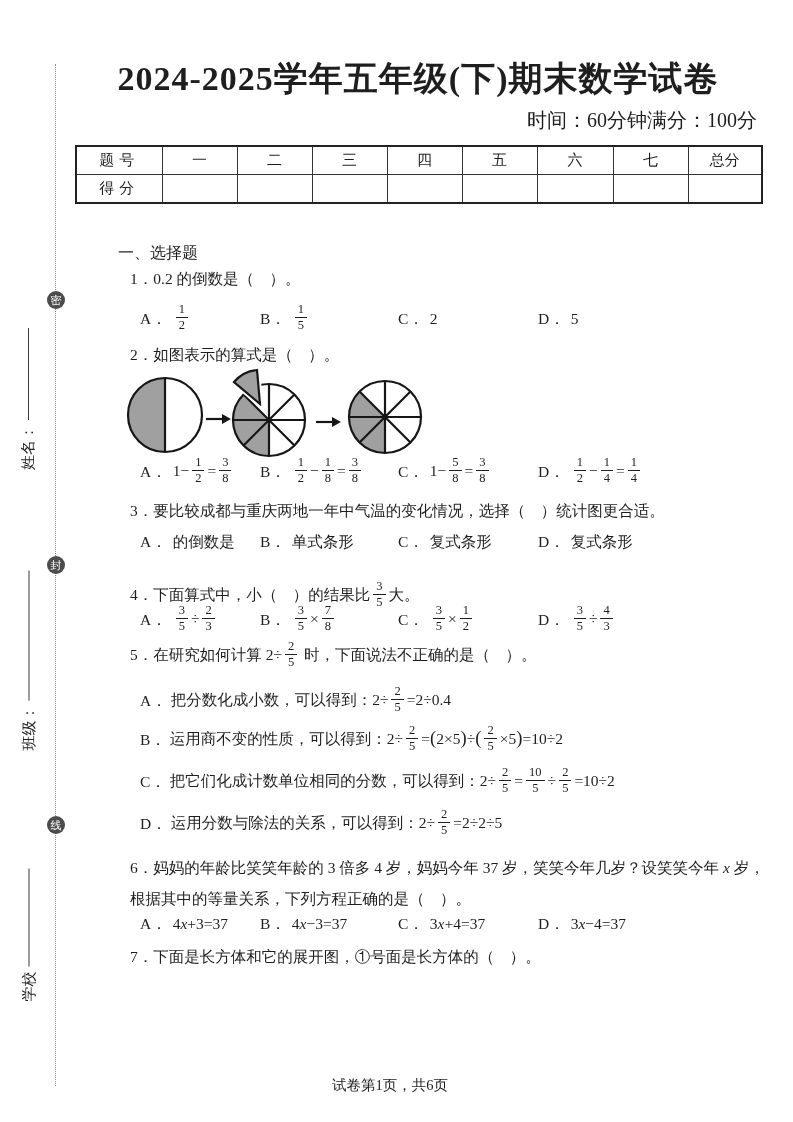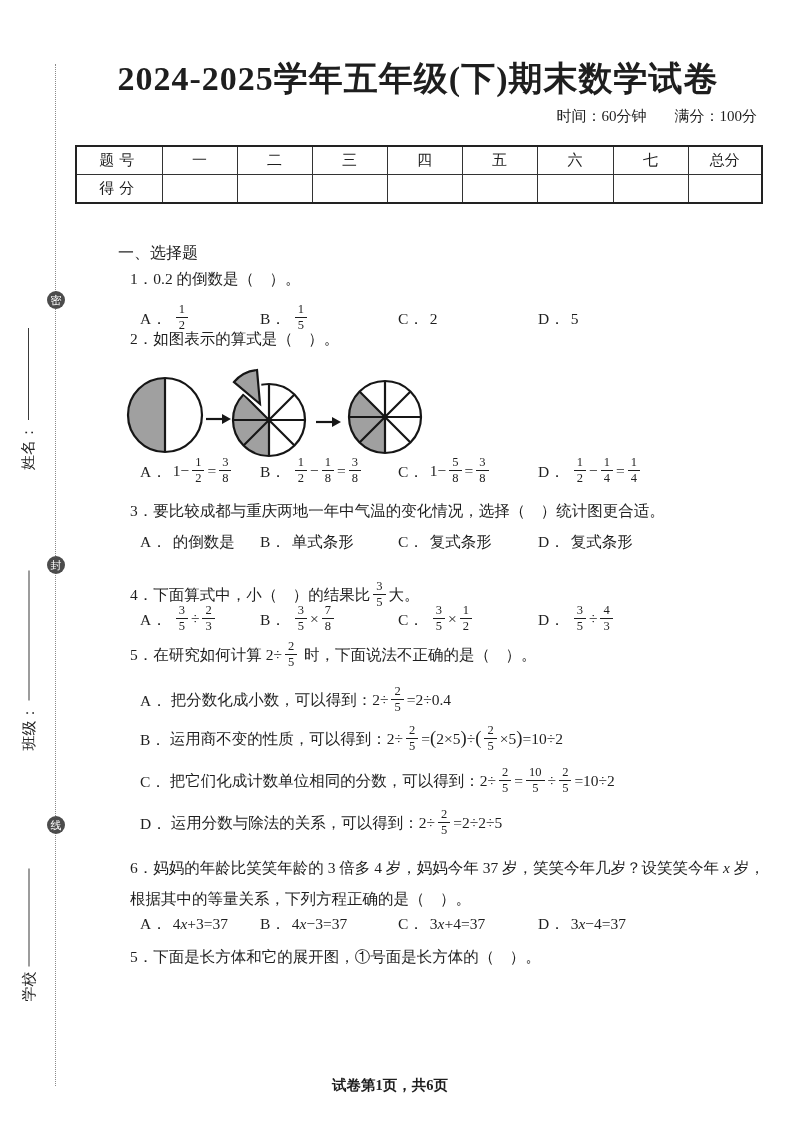--- a/index.html
+++ b/index.html
@@ -10,21 +10,21 @@
              border-left:1.6px dotted #8a8a8a;}
   .seal-char{position:absolute;left:47px;width:18px;height:18px;border-radius:50%;
              background:#4c4c4c;color:#fff;font-size:11px;line-height:18px;text-align:center;}
   .vlabel{position:absolute;height:22px;display:flex;align-items:center;
           font-size:15px;color:#222;transform:rotate(-90deg);transform-origin:center;
           white-space:nowrap;}
   .vlabel .mline{display:inline-block;border-top:1.3px solid #3a3a3a;margin-left:5px;}
   
   .title{position:absolute;top:56px;left:75px;width:686px;text-align:center;
          font-size:34px;font-weight:bold;letter-spacing:1px;}
-  .meta{position:absolute;top:107px;right:36px;display:flex;gap:28px;font-size:15px;}
+  .meta{position:absolute;top:107px;right:36px;display:flex;font-size:20px;}
   table.score{position:absolute;top:145px;left:75px;border-collapse:collapse;
               table-layout:fixed;width:686px;border:2.2px solid #222;}
   table.score td{border:1.4px solid #333;height:27px;text-align:center;
                  font-size:15px;padding:0;}
   td.labcell{letter-spacing:5px;font-family:Liberation Mono, monospace;}
   
   .section{position:absolute;left:118px;top:243px;font-weight:normal;font-size:16px;}
   .q{position:absolute;left:118px;width:640px;font-size:15.5px;line-height:22px;margin-left:12px;}
   .opts{position:absolute;left:140px;right:30px;display:flex;align-items:center;
         font-size:15.5px;}
@@ -39,21 +39,21 @@
   .frac .num{display:block;padding:0 3px;border-bottom:1.3px solid #1e1e1e;
              line-height:1.2;font-size:12.5px;}
   .frac .den{display:block;padding:0 3px;line-height:1.2;font-size:12.5px;}
   .paren{font-size:1.2em;}
   i{font-family:"Liberation Serif","DejaVu Serif",serif;}
   
   .fig{position:absolute;left:110px;top:366px;}
   .fig .shaded{fill:var(--shade,#a0a0a0);}
   .fig .ln{stroke:#161616;stroke-width:2.2;fill:none;}
   .footer{position:absolute;top:1076px;left:0;width:780px;text-align:center;
-          font-size:14.5px;font-weight:bold;}
+          font-size:14.5px;}
 </style>
 </head>
 <body>
 
 <div class="page">
 
   <div class="seal-dots"></div>
   <div class="seal-char" style="top:291px">密</div>
   <div class="seal-char" style="top:556px">封</div>
   <div class="seal-char" style="top:816px">线</div>
@@ -130,21 +130,21 @@
     <div class="opt c3">
         <span class="ol">C．</span>
         <span class="ob">2</span>
       </div>
     <div class="opt c4">
         <span class="ol">D．</span>
         <span class="ob">5</span>
       </div>
   </div>
 
-  <div class="q" style="top:328px">2．如图表示的算式是（　）。</div>
+  <div class="q" style="top:344px">2．如图表示的算式是（　）。</div>
 
   <svg class="fig" width="322" height="100" viewBox="0 0 322 100">
 
     <g>
       <path class="shaded" d="M 55 12 A 37 37 0 0 0 55 86 Z"></path>
       <circle class="ln" cx="55" cy="49" r="37"></circle>
       <path class="ln" d="M 55 12 V 86"></path>
     </g>
 
     <g>
@@ -264,16 +264,16 @@
     <div class="opt c3">
         <span class="ol">C．</span>
         <span class="ob">3<i>x</i>+4=37</span>
       </div>
     <div class="opt c4">
         <span class="ol">D．</span>
         <span class="ob">3<i>x</i>−4=37</span>
       </div>
   </div>
 
-  <div class="q" style="top:946px">5．下面是长方体和它的展开图，①号面是长方体的（　）。</div>
+  <div class="q" style="top:946px">7．下面是长方体和它的展开图，①号面是长方体的（　）。</div>
 
   <div class="footer">试卷第1页，共6页</div>
 </div>
 
 </body></html>

